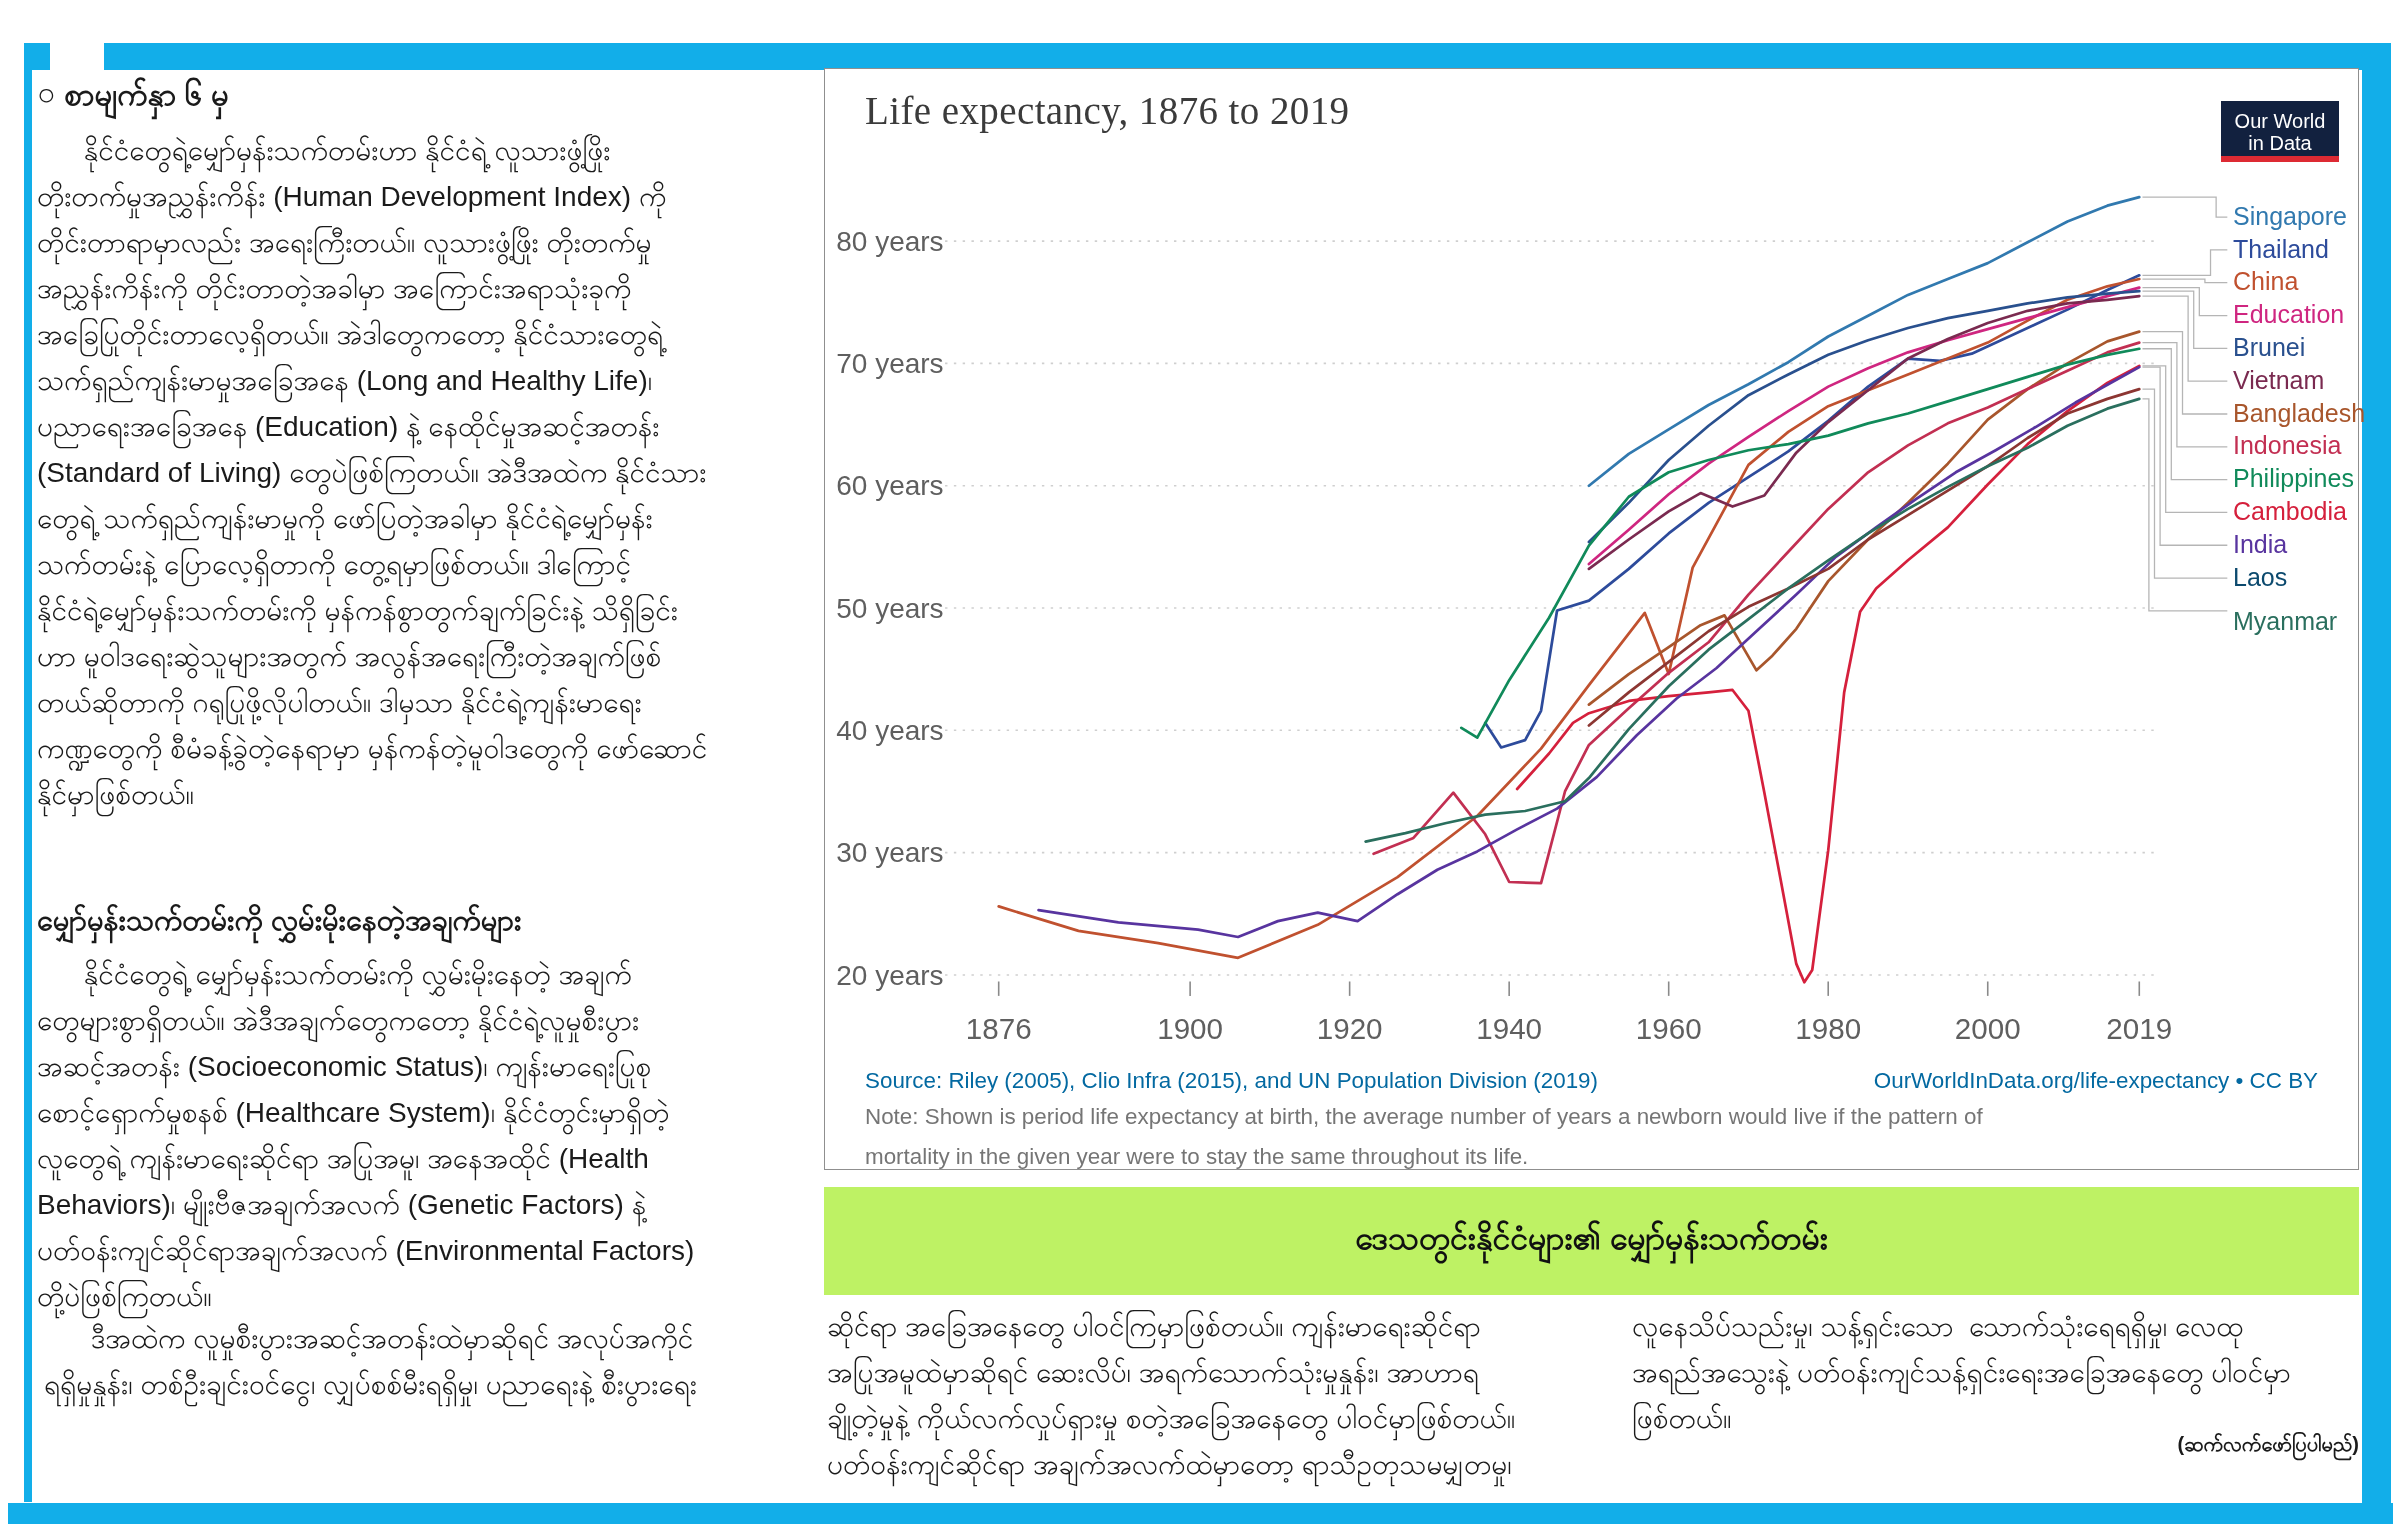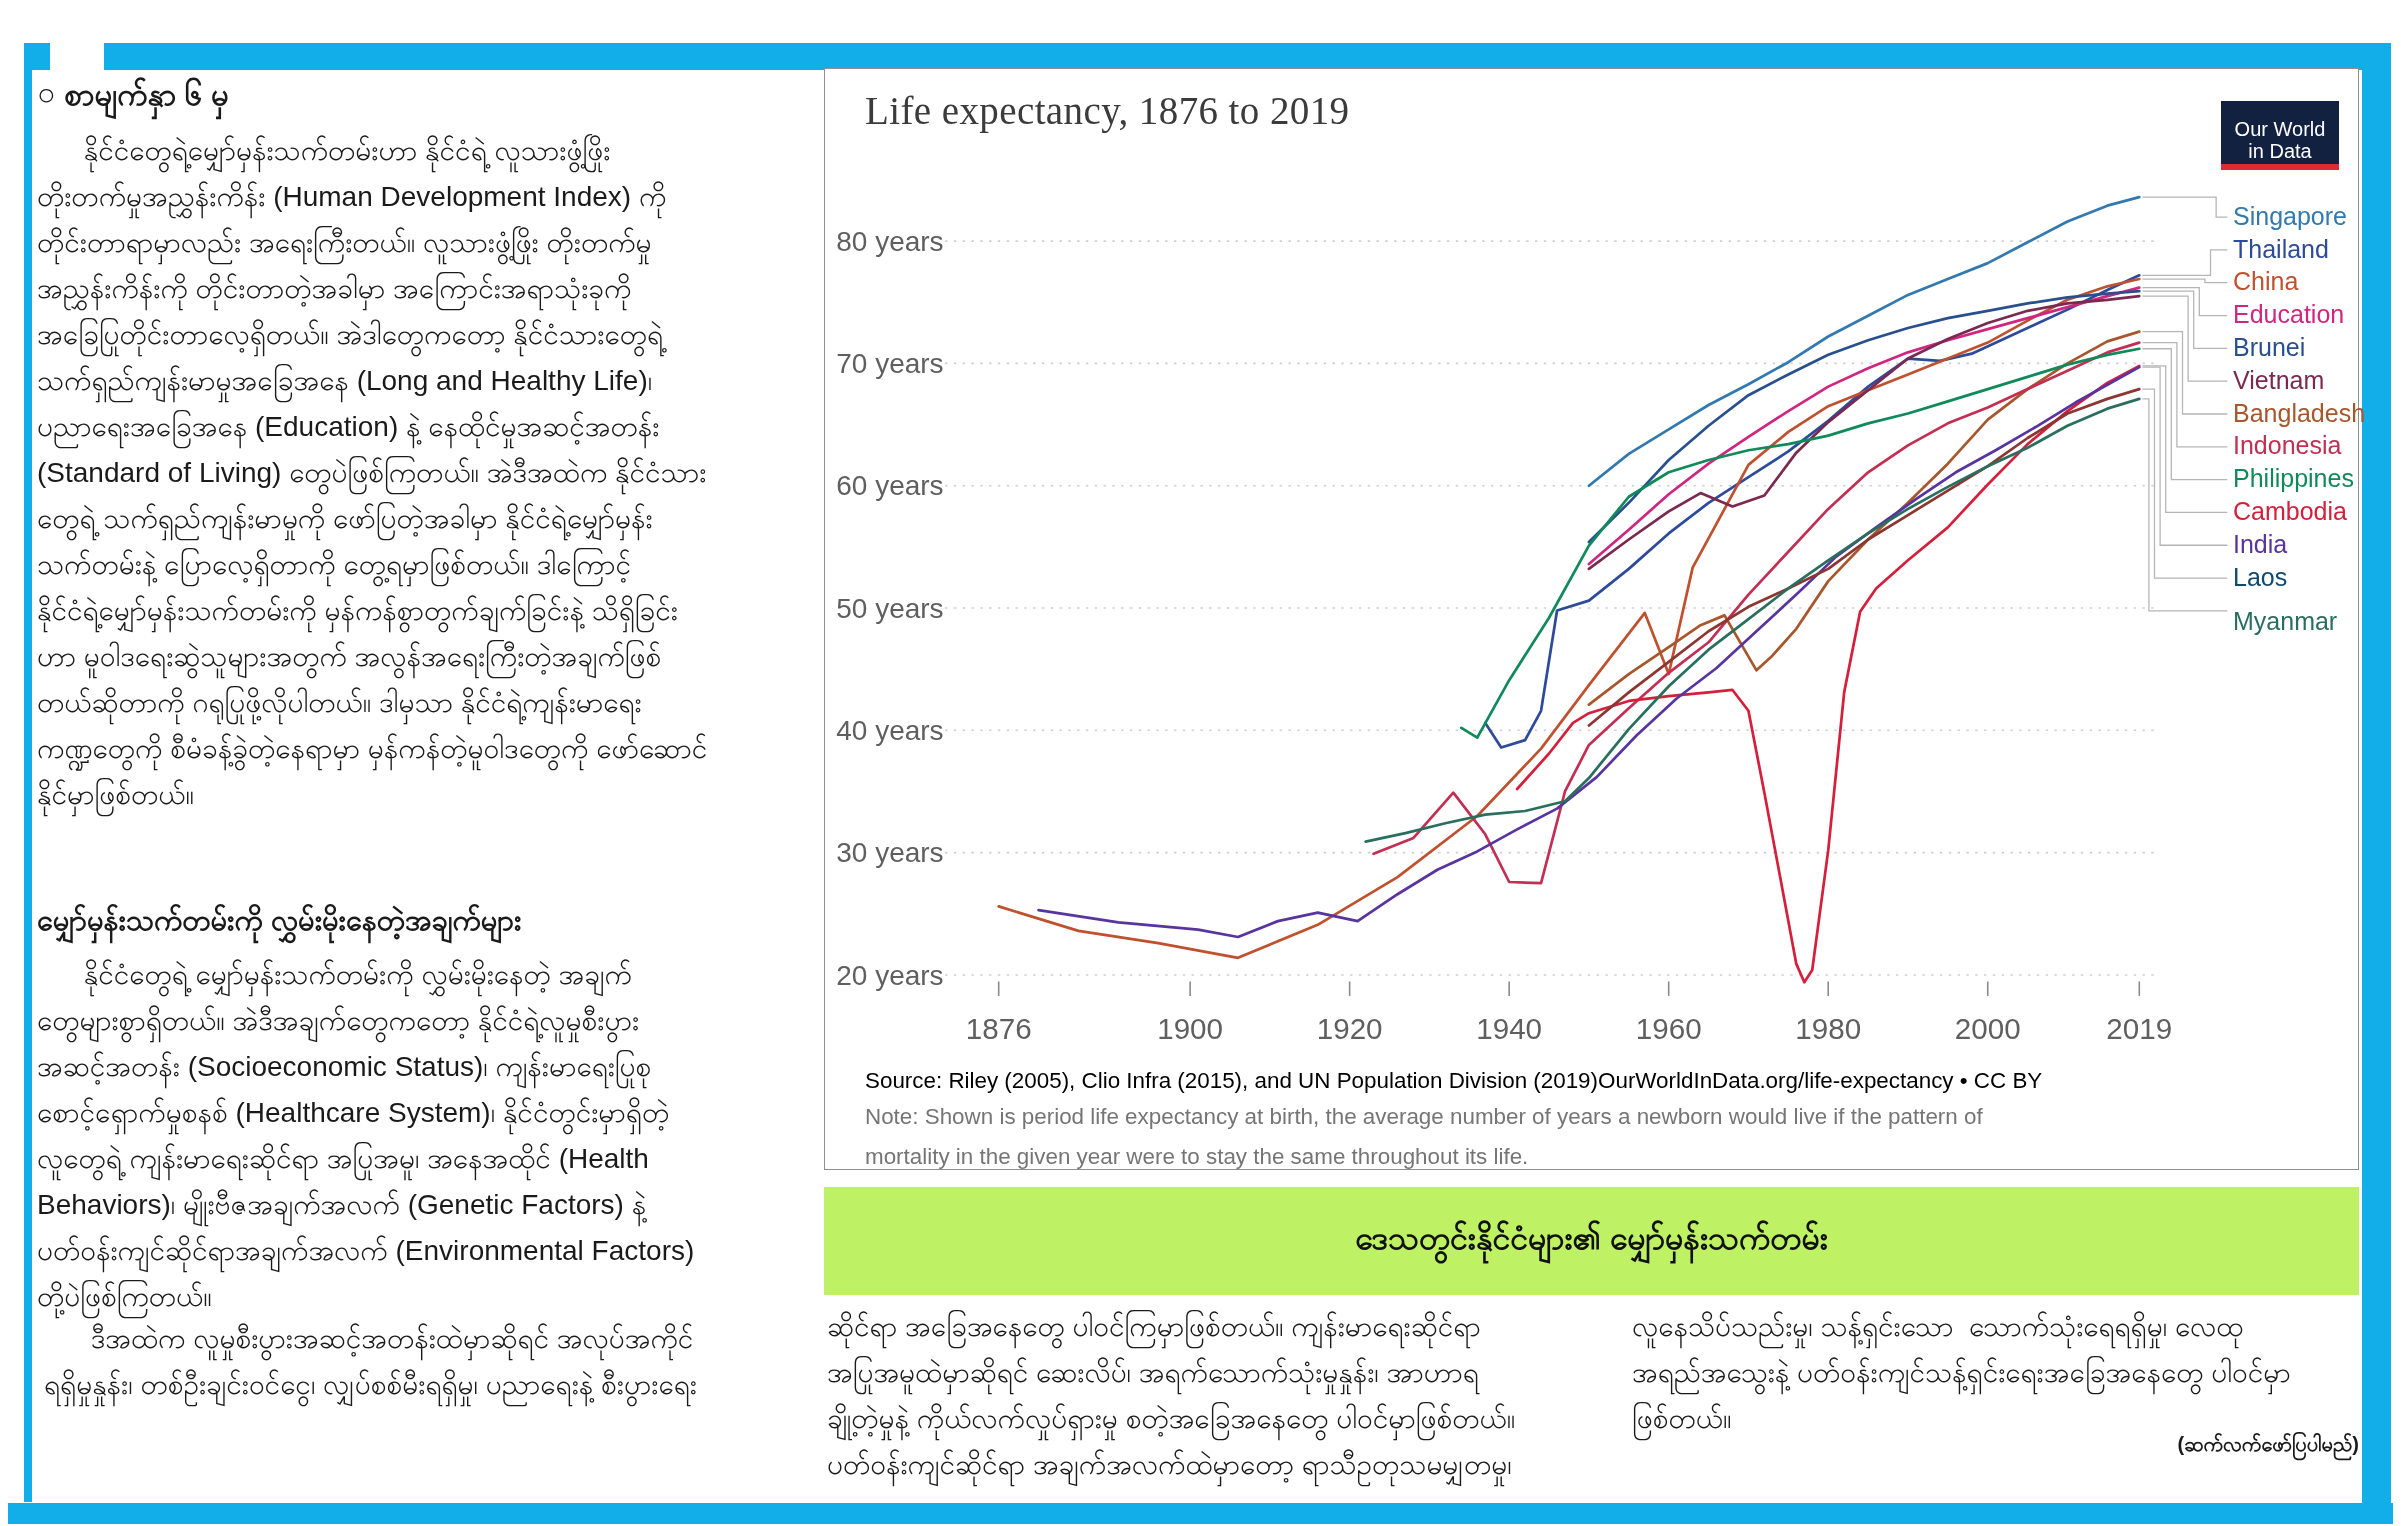--- a/index.html
+++ b/index.html
@@ -16,25 +16,25 @@
 
   
   .lcol{position:absolute;left:37px;width:773px;overflow:hidden;}
   .burmese{font-size:28px;line-height:46px;white-space:pre-wrap;}
   .head{font-weight:bold;font-size:31px;}
   .subhead{font-weight:bold;font-size:29px;}
 
   
   .chart-card{position:absolute;left:824px;top:68px;width:1535px;height:1102px;background:#ffffff;border:1.6px solid #8f8f8f;box-sizing:border-box;}
   .chart-title{position:absolute;left:40px;top:19px;font-family:"Liberation Serif",serif;font-size:39px;color:#3b3b3b;letter-spacing:0.4px;}
-  .owid-logo{position:absolute;left:1396px;top:32px;width:118px;height:46px;background:#12213f;border-bottom:6.4px solid #dd2a33;color:#ffffff;text-align:center;font-size:20px;line-height:22.4px;padding-top:17px;box-sizing:content-box;}
+  .owid-logo{position:absolute;left:1396px;top:32px;width:118px;height:46px;background:#12213f;border-bottom:6.4px solid #dd2a33;color:#ffffff;text-align:center;font-size:20px;line-height:22.4px;padding-top:9px;box-sizing:content-box;}
   .plot-svg{position:absolute;left:0;top:0;width:1532px;height:1099px;}
   .legend-layer{position:absolute;inset:0;}
   .legend-item{position:absolute;left:1408px;height:30px;font-size:25px;font-weight:500;white-space:nowrap;}
-  .src-row{position:absolute;left:40px;top:999px;width:1453px;display:flex;font-size:22.4px;color:#000000;}
+  .src-row{position:absolute;left:40px;top:999px;width:1453px;display:flex;justify-content:space-between;font-size:22.4px;color:#0369a1;}
   .src-note{position:absolute;left:40px;top:1028px;width:1184px;font-size:22.4px;line-height:40px;color:#757575;}
 
   
   .caption-bar{position:absolute;left:824px;top:1187px;width:1535px;height:108px;background:#bef264;display:flex;align-items:center;justify-content:center;}
   .caption-text{font-size:32px;font-weight:bold;color:#111;}
 
   
   .bcol{position:absolute;top:1304px;overflow:hidden;}
   .bcol2{left:827px;width:781px;height:192px;}
   .bcol3{left:1632px;width:727px;height:144px;}

